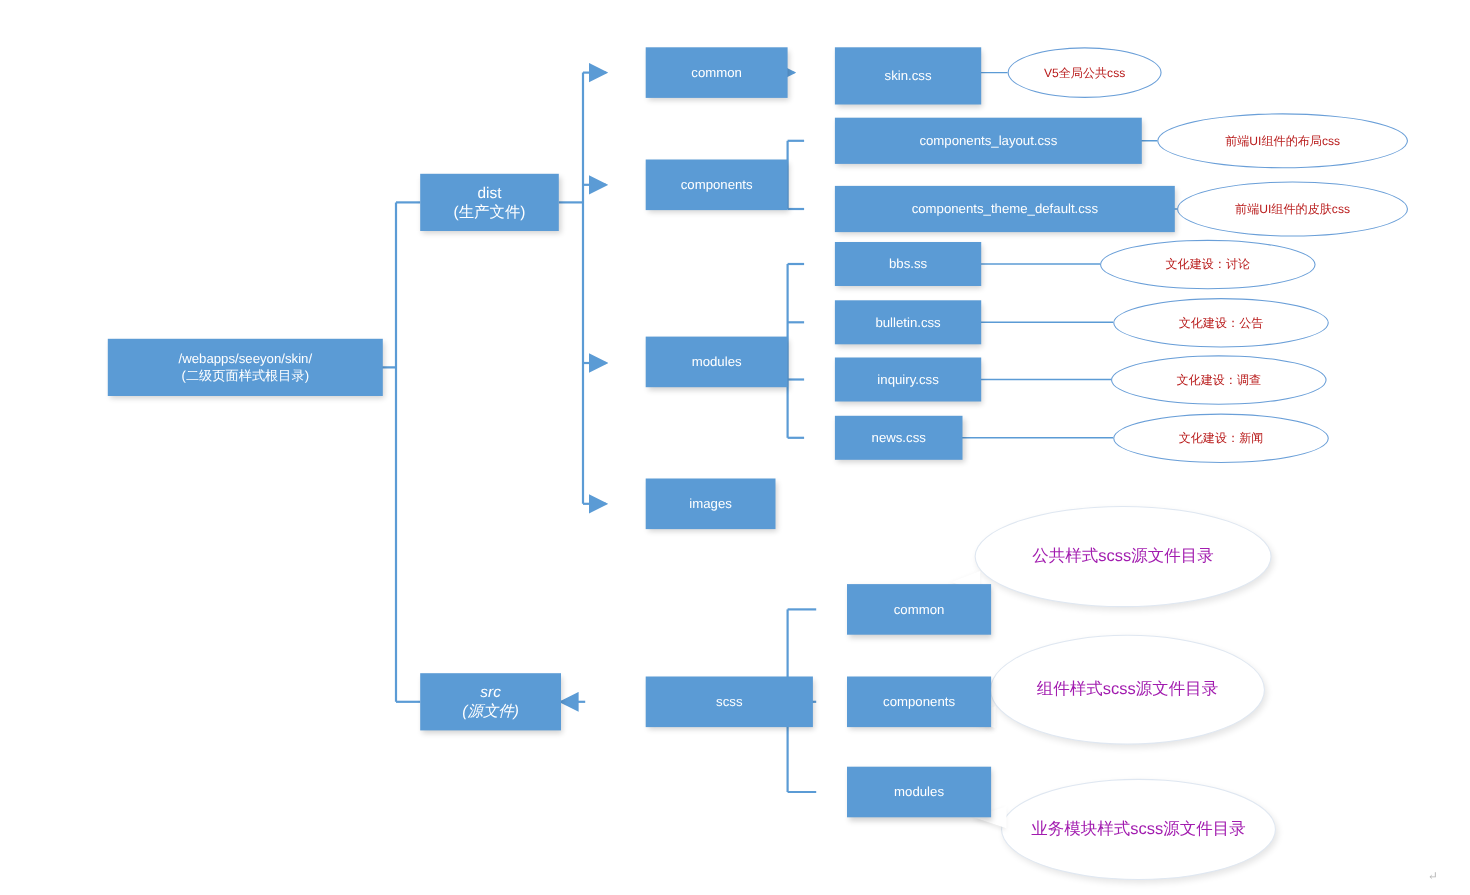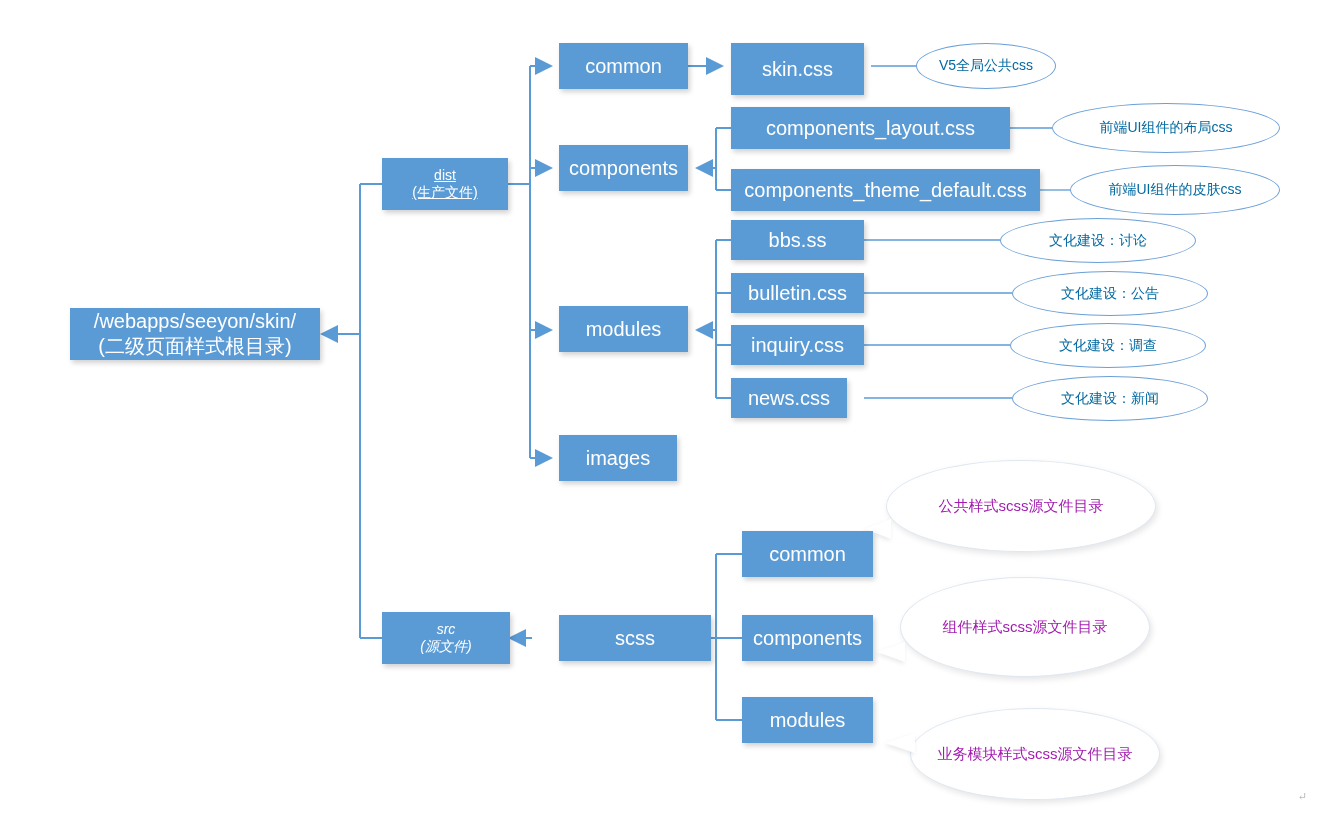--- a/index.html
+++ b/index.html
@@ -19,30 +19,30 @@
     display:flex;align-items:center;justify-content:center;
     text-align:center;
     font-size:14px;
     line-height:1.25;
     box-sizing:border-box;
     box-shadow:2px 3px 5px rgba(0,0,0,0.18);
     padding:2px 4px;
     white-space:pre-line;
     z-index:3;
   }
-  .node.big{font-size:20px;}
+  .node.big{font-size:12px;margin-left:28px;}
 
   .callout-ellipse{
     position:absolute;
     border:1.3px solid #6a9fd8;
     border-radius:50%;
-    color:#0369a1;
+    color:#b91c1c;
     display:flex;align-items:center;justify-content:center;
     text-align:left;
-    font-size:14px;
+    font-size:11px;
     box-sizing:border-box;
     background:transparent;
     z-index:2;
   }
 
   .bubble{
     position:absolute;
     border:1.2px solid #dfe7f1;
     border-radius:50%;
     color:#a21caf;
@@ -136,21 +136,21 @@
       <path d="M716,554 L716,720"></path>
       <path d="M716,554 L742,554"></path>
       <path d="M716,720 L742,720"></path>
 
     </g>
   </svg>
 
   <div class="node big" style="left:70px;top:308px;width:250px;height:52px;">/webapps/seeyon/skin/
 (二级页面样式根目录)</div>
 
-  <div class="node" style="left:382px;top:158px;width:126px;height:52px;text-decoration:underline;">dist
+  <div class="node" style="left:382px;top:158px;width:126px;height:52px;">dist
 (生产文件)</div>
 
   <div class="node" style="left:382px;top:612px;width:128px;height:52px;font-style:italic;">src
 (源文件)</div>
 
   <div class="node big" style="left:559px;top:43px;width:129px;height:46px;">common</div>
 
   <div class="node big" style="left:559px;top:145px;width:129px;height:46px;">components</div>
 
   <div class="node big" style="left:559px;top:306px;width:129px;height:46px;">modules</div>

